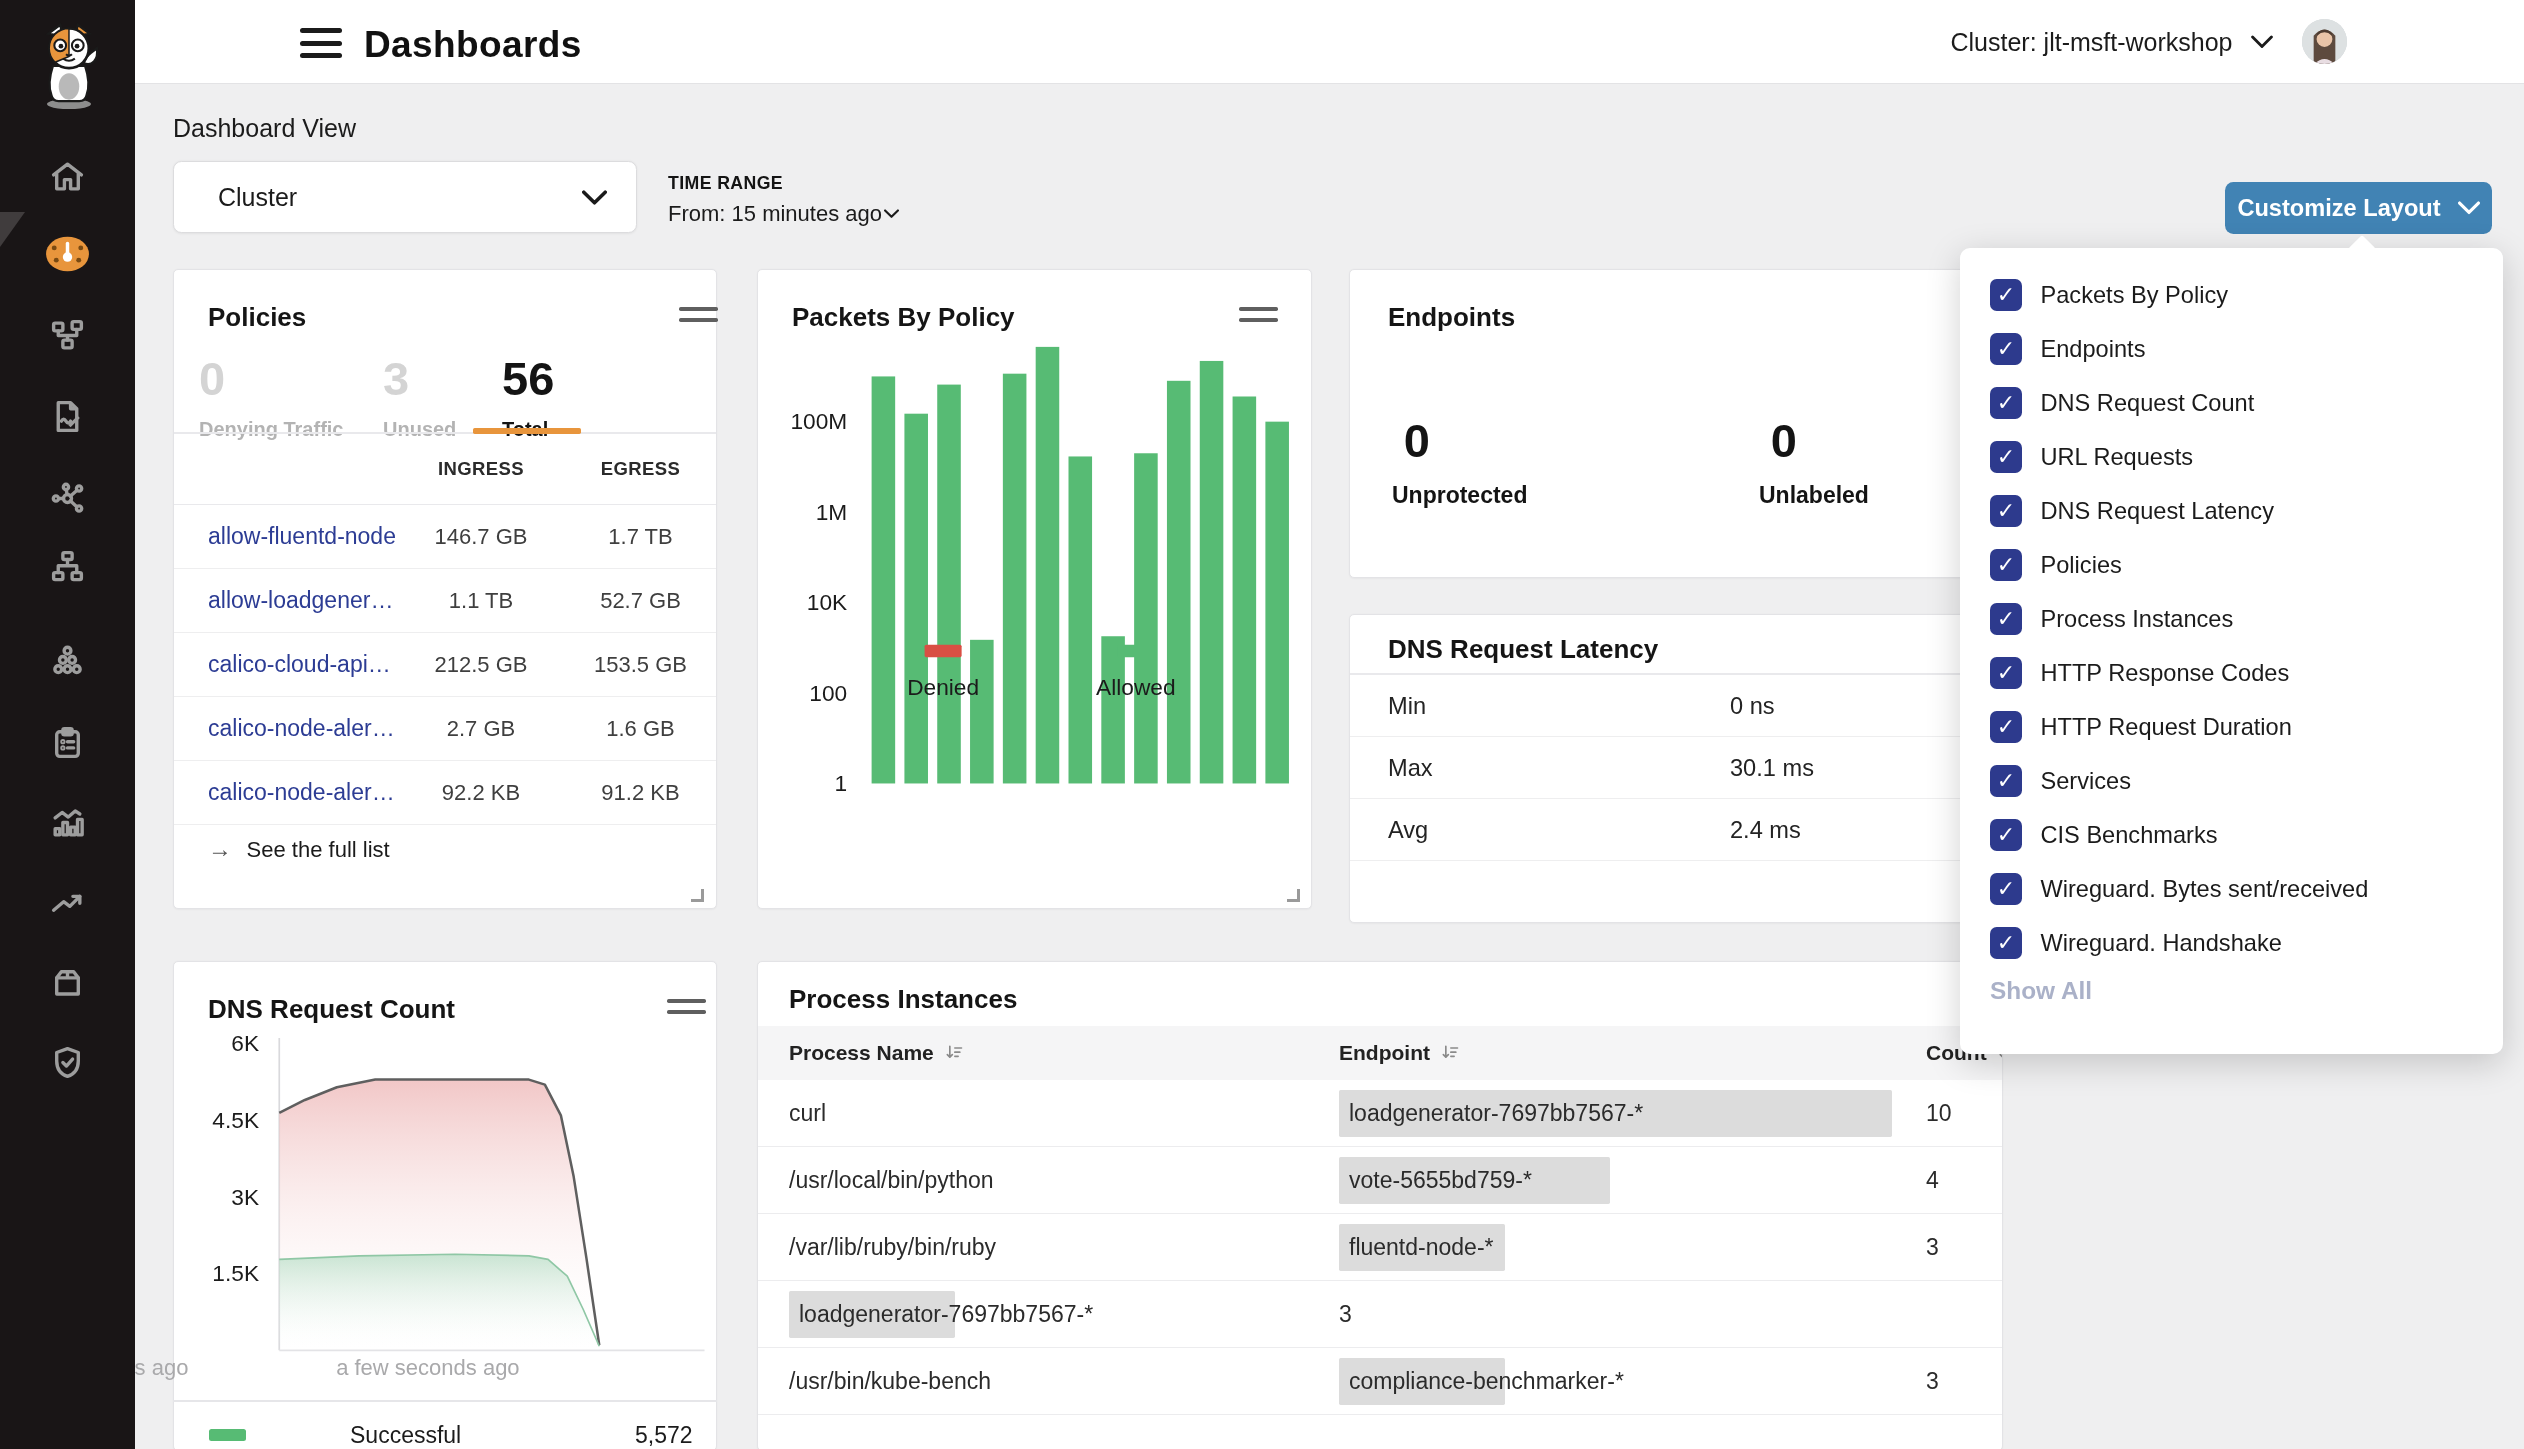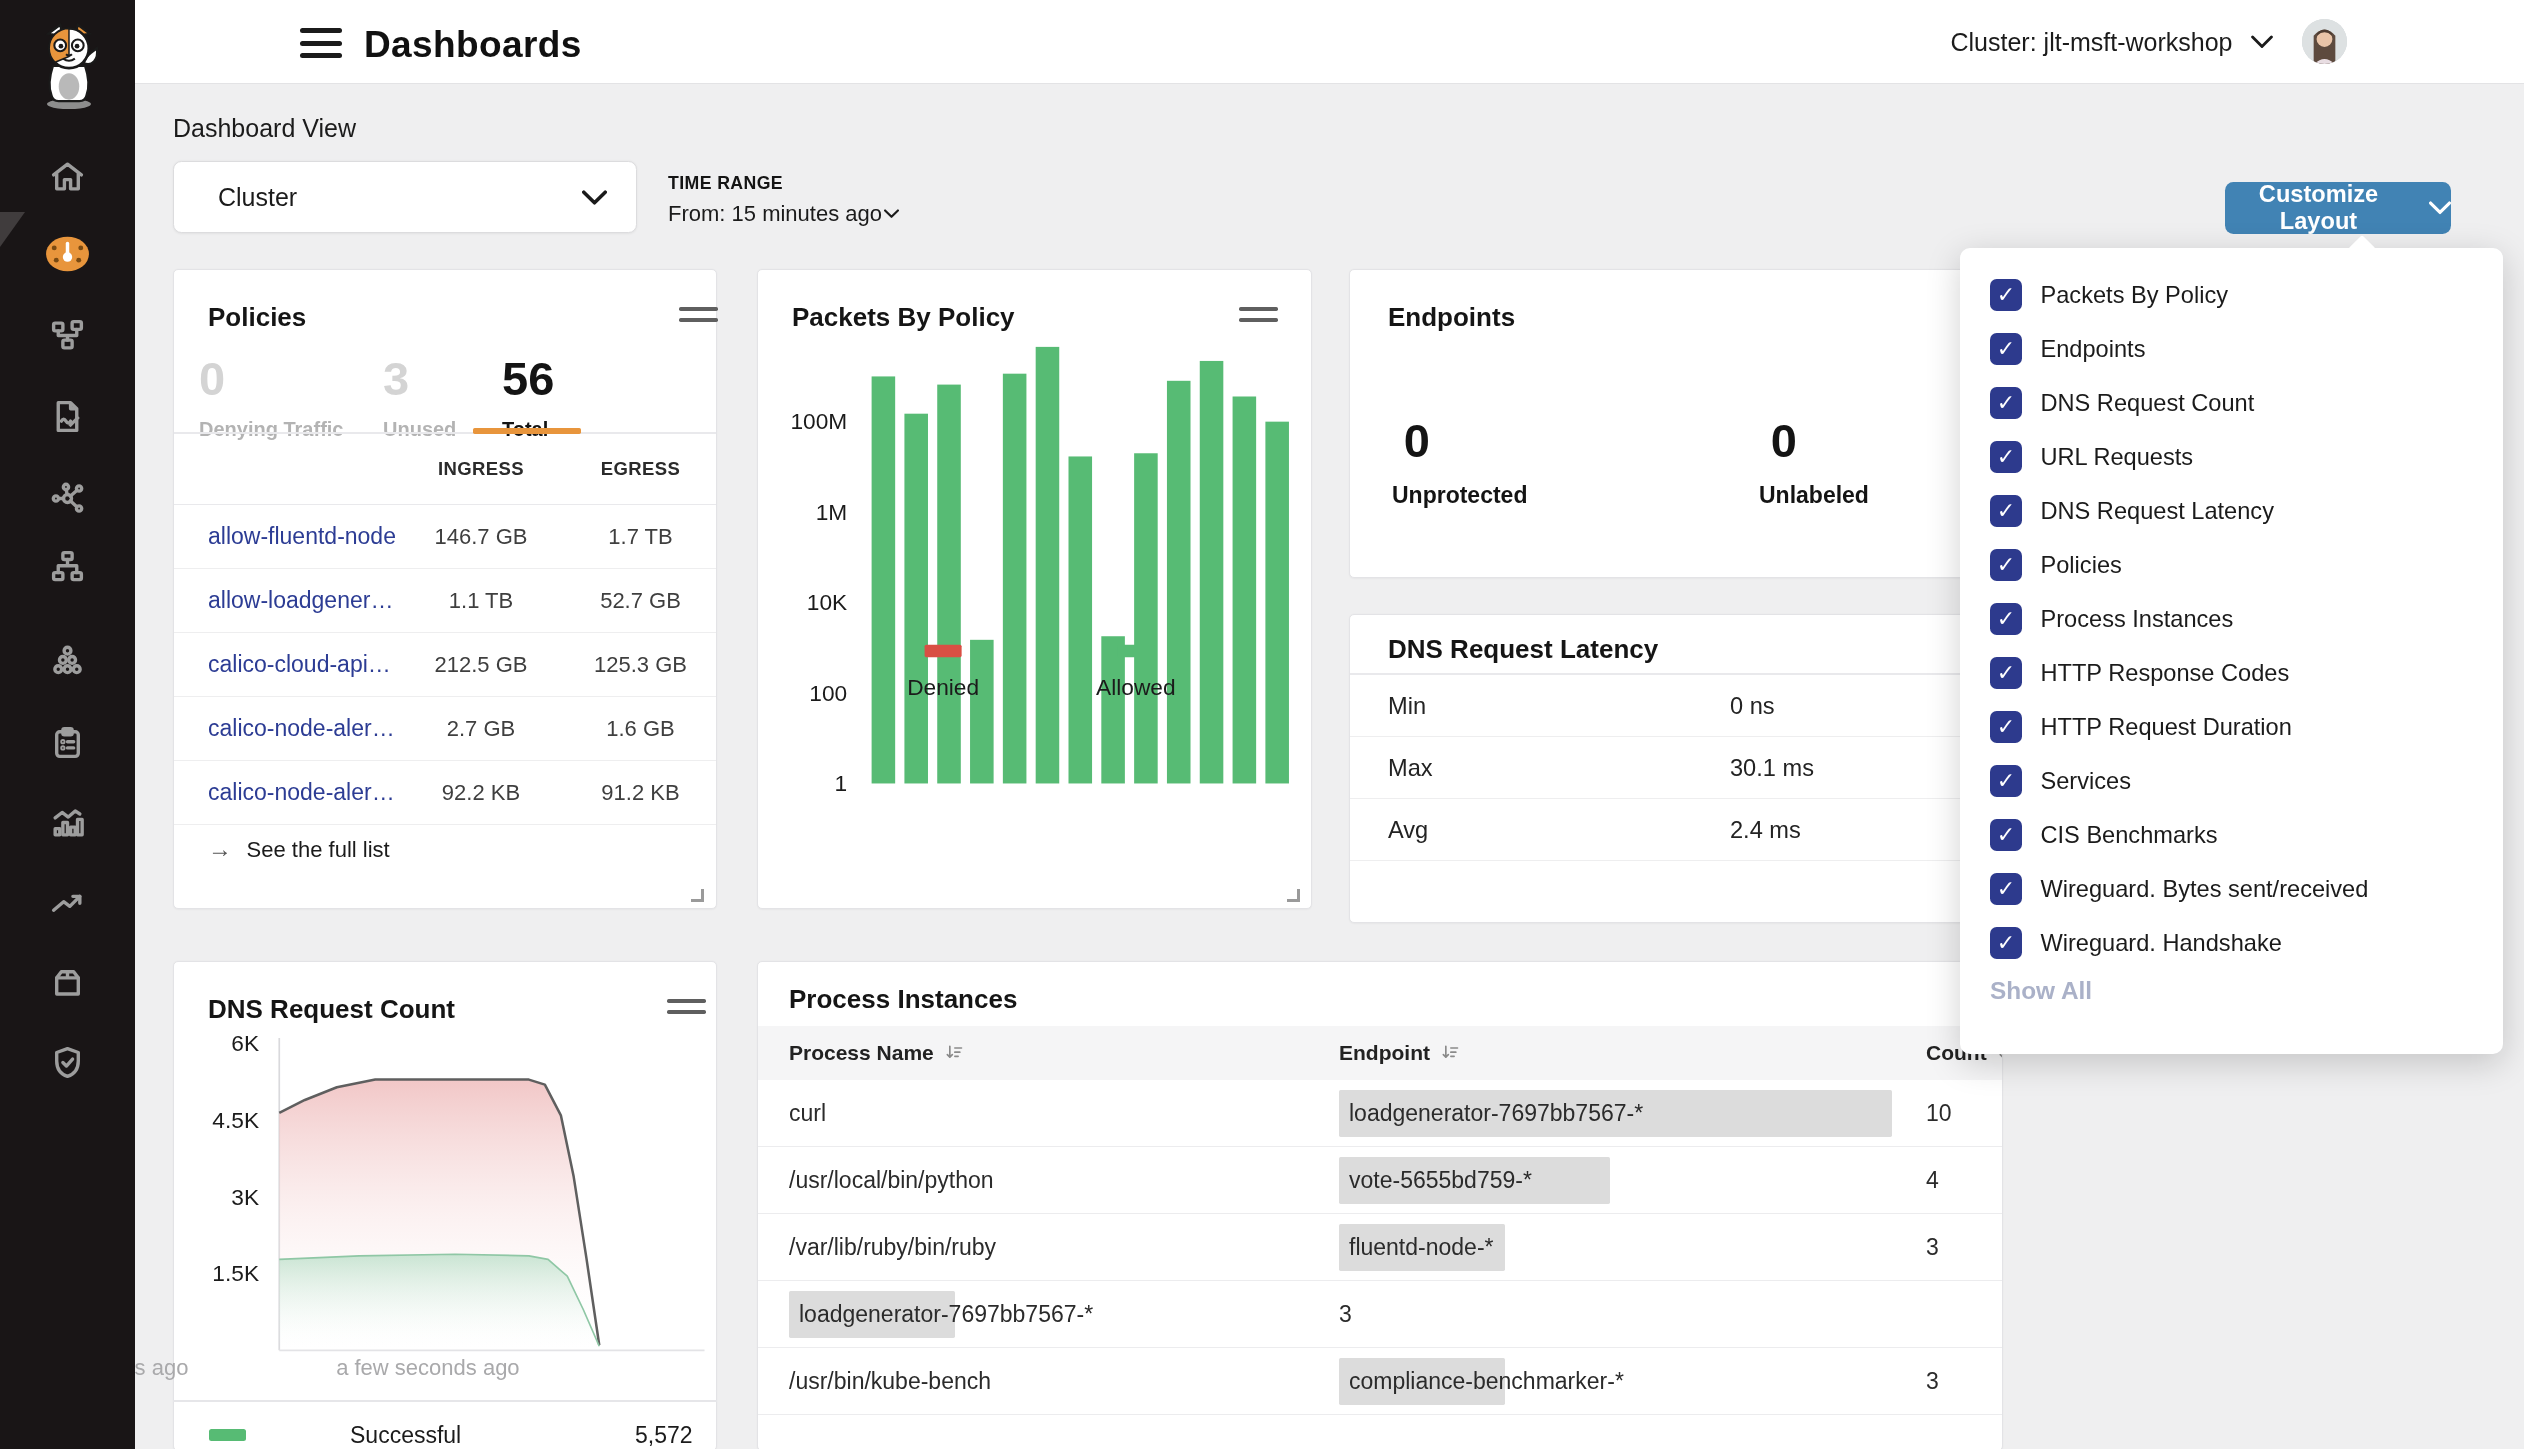--- a/index.html
+++ b/index.html
@@ -26,21 +26,21 @@
   #cluster-picker .lbl { font-size:25px; color:#1b1b1b; }
   #avatar { position:absolute; right:178px; top:19.4px; width:45px; height:45px; border-radius:50%; overflow:hidden; }
 
   
   #view-label { position:absolute; left:173px; top:114px; font-size:25px; font-weight:500; color:#1b1b1b; }
   #view-select { position:absolute; left:173px; top:161px; width:464px; height:72px; background:#fff; border:1.7px solid #dcdcde; border-radius:8.4px; box-shadow:0 0.8px 2.5px rgba(0,0,0,.06); display:flex; align-items:center; justify-content:space-between; padding:0 29px 0 44px; cursor:pointer; }
   #view-select .val { font-size:25px; color:#1b1b1b; }
   #timerange { position:absolute; left:668px; top:173px; }
   #timerange .tr-label { font-size:17.7px; font-weight:700; letter-spacing:0.4px; color:#141414; }
   #timerange .tr-value { font-size:22px; color:#1b1b1b; margin-top:6.7px; display:flex; align-items:center; gap:2px; }
-  #customize-btn { position:absolute; left:2225px; top:182px; width:226px; height:52px; background:#4183b4; border:none; border-radius:8.4px; color:#fff; font-size:23.6px; font-weight:600; font-family:inherit; display:flex; align-items:center; justify-content:center; gap:17px; cursor:pointer; }
+  #customize-btn { position:absolute; left:2225px; top:182px; width:267px; height:52px; background:#4183b4; border:none; border-radius:8.4px; color:#fff; font-size:23.6px; font-weight:600; font-family:inherit; display:flex; align-items:center; justify-content:center; gap:17px; cursor:pointer; }
 
   
   .card { position:absolute; background:#fff; border:1.7px solid #e3e3e6; border-radius:5px; box-shadow:0 0.8px 1.7px rgba(0,0,0,.04); }
   .card-title { position:absolute; left:34px; top:32px; font-size:26px; font-weight:700; color:#151515; }
   .drag-handle { position:absolute; top:37px; width:39px; cursor:grab; }
   .drag-handle span { display:block; height:4.2px; background:#5f5f5f; border-radius:1.7px; margin-bottom:6.7px; }
   .resize-corner { position:absolute; width:12.6px; height:12.6px; border-right:3.4px solid #9a9a9a; border-bottom:3.4px solid #9a9a9a; cursor:nwse-resize; }
 
   
   #card-policies { left:173px; top:269px; width:544px; height:640px; }
@@ -314,21 +314,21 @@
           <div class="v">1.7 TB</div>
         </div>
         <div class="pol-row">
           <a>allow-loadgenerator</a>
           <div class="v">1.1 TB</div>
           <div class="v">52.7 GB</div>
         </div>
         <div class="pol-row">
           <a>calico-cloud-apiserver-…</a>
           <div class="v">212.5 GB</div>
-          <div class="v">125.3 GB</div>
+          <div class="v">153.5 GB</div>
         </div>
         <div class="pol-row">
           <a>calico-node-alertmana…</a>
           <div class="v">2.7 GB</div>
           <div class="v">1.6 GB</div>
         </div>
         <div class="pol-row">
           <a>calico-node-alertmana…</a>
           <div class="v">92.2 KB</div>
           <div class="v">91.2 KB</div>

